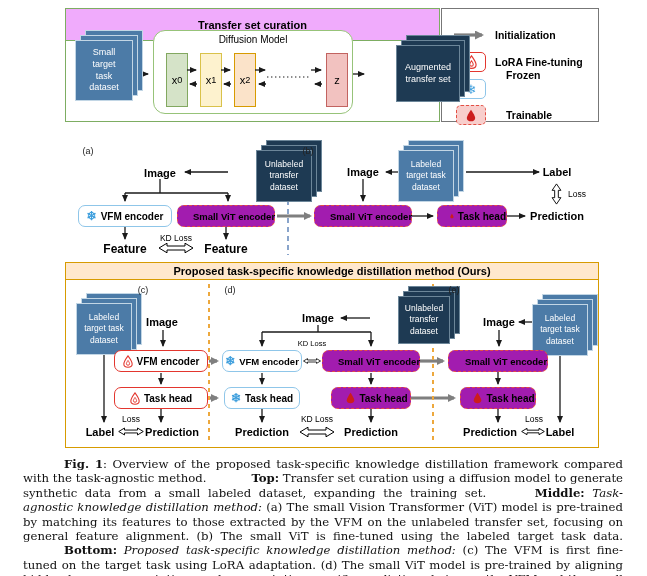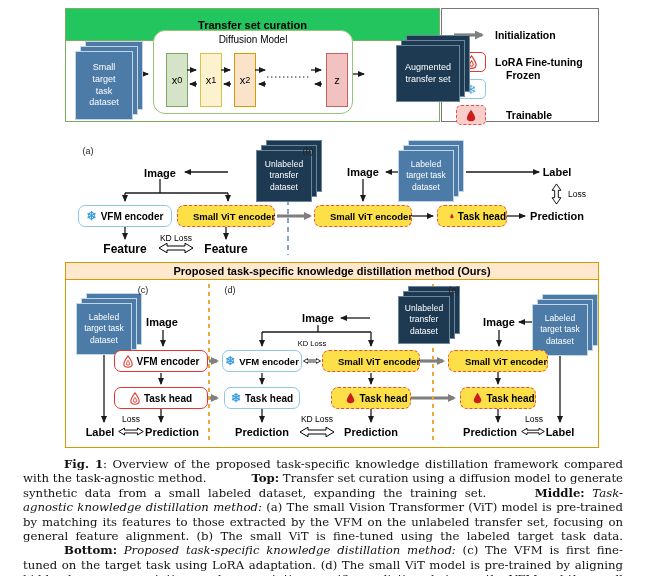--- a/index.html
+++ b/index.html
@@ -3,21 +3,21 @@
 <meta charset="utf-8">
 <style>
   html,body{margin:0;padding:0;background:#fff;}
   #page{position:relative;width:647px;height:576px;overflow:hidden;background:#fff;
         font-family:"Liberation Sans",sans-serif;color:#000;}
   
   .panel{position:absolute;box-sizing:border-box;background:#fff;}
   .phead{position:absolute;left:0;right:0;top:0;display:flex;align-items:center;justify-content:center;
          font-weight:bold;font-size:11px;box-sizing:border-box;}
   #panel-top{left:65px;top:8px;width:375px;height:114px;border:1px solid #7dad62;}
-  #panel-top .phead{height:32px;background:#22c55e;border-bottom:1px solid #7dad62;}
+  #panel-top .phead{height:32px;background:#f0abfc;border-bottom:1px solid #7dad62;}
   #legend-box{left:441px;top:8px;width:158px;height:114px;border:1px solid #777;position:absolute;background:#fff;box-sizing:border-box;}
   #panel-mid{left:65px;top:123px;width:534px;height:135px;border:1px solid #6c8ebf;}
   #panel-mid .phead{height:17px;background:#d6e4f7;border-bottom:1px solid #6c8ebf;}
   #panel-bot{left:65px;top:262px;width:534px;height:186px;border:1px solid #d79b00;}
   #panel-bot .phead{height:17px;background:#ffe8cd;border-bottom:1px solid #d79b00;}
   
   #diffusion{position:absolute;left:153px;top:30px;width:200px;height:84px;border:1.3px solid #97c379;
              border-radius:12px;background:#fff;z-index:1;box-sizing:border-box;text-align:right;}
   .dif-title{position:absolute;left:50%;top:3px;transform:translateX(-50%);font-size:10px;white-space:nowrap;}
   .dif-rect{position:absolute;top:22px;width:22px;height:54px;box-sizing:border-box;
@@ -29,21 +29,21 @@
   .s-b1{left:5px;top:-5px;width:100%;height:100%;}
   .s-f{left:0;top:0;width:100%;height:100%;display:flex;align-items:center;justify-content:center;
        text-align:center;white-space:pre-line;font-size:8.5px;line-height:1.3;}
   .stack.blue div{background:#4c7ba7;border:1px solid #c2d6e5;color:#fff;}
   .stack.dark div{background:#1e3a53;border:1px solid #6c8699;color:#fff;margin-left:28px;}
   
   .mod{position:absolute;height:22px;display:flex;align-items:center;justify-content:center;gap:4px;
        border-radius:7px;font-weight:bold;font-size:10px;z-index:3;background:#fff;box-sizing:border-box;white-space:nowrap;}
   .mod.sm{font-size:9.5px;}
   .frozen{border:1.6px solid #8fc6e9;}
-  .train{background:#fde047;border:1.6px dashed #e34f44;padding-left:12px;}
+  .train{background:#a21caf;border:1.6px dashed #e34f44;padding-left:12px;}
   .lora{border:1.6px solid #e3362e;}
   .snow{color:#3f9fdd;font-size:12px;line-height:1;}
   
   .lbl{position:absolute;transform:translateX(-50%);font-weight:bold;font-size:11px;z-index:4;white-space:nowrap;}
   .small-lbl{position:absolute;transform:translateX(-50%);font-size:8.5px;z-index:4;white-space:nowrap;}
   .tiny-lbl{position:absolute;transform:translateX(-50%);font-size:7.5px;z-index:4;white-space:nowrap;}
   .tag{position:absolute;transform:translateX(-50%);font-size:9px;color:#222;z-index:4;white-space:nowrap;}
   .blockarrow{position:absolute;z-index:4;}
   
   .lg-iconbox{position:absolute;left:14px;width:30px;height:20px;border-radius:5px;box-sizing:border-box;
@@ -69,21 +69,21 @@
 <body>
 
 <div id="page">
 
   <div id="panel-top" class="panel">
     <div class="phead">
       <span>Transfer set curation</span>
     </div>
   </div>
 
-  <div class="stack blue" style="left:75px;top:51px;width:58px;height:69px;">
+  <div class="stack blue" style="left:75px;top:40px;width:58px;height:61px;">
     <div class="s-b2"></div>
     <div class="s-b1"></div>
     <div class="s-f" style="font-size:9px;">Small
 target
 task
 dataset</div>
   </div>
 
   <div id="diffusion">
     <span class="dif-title">Diffusion Model</span>

